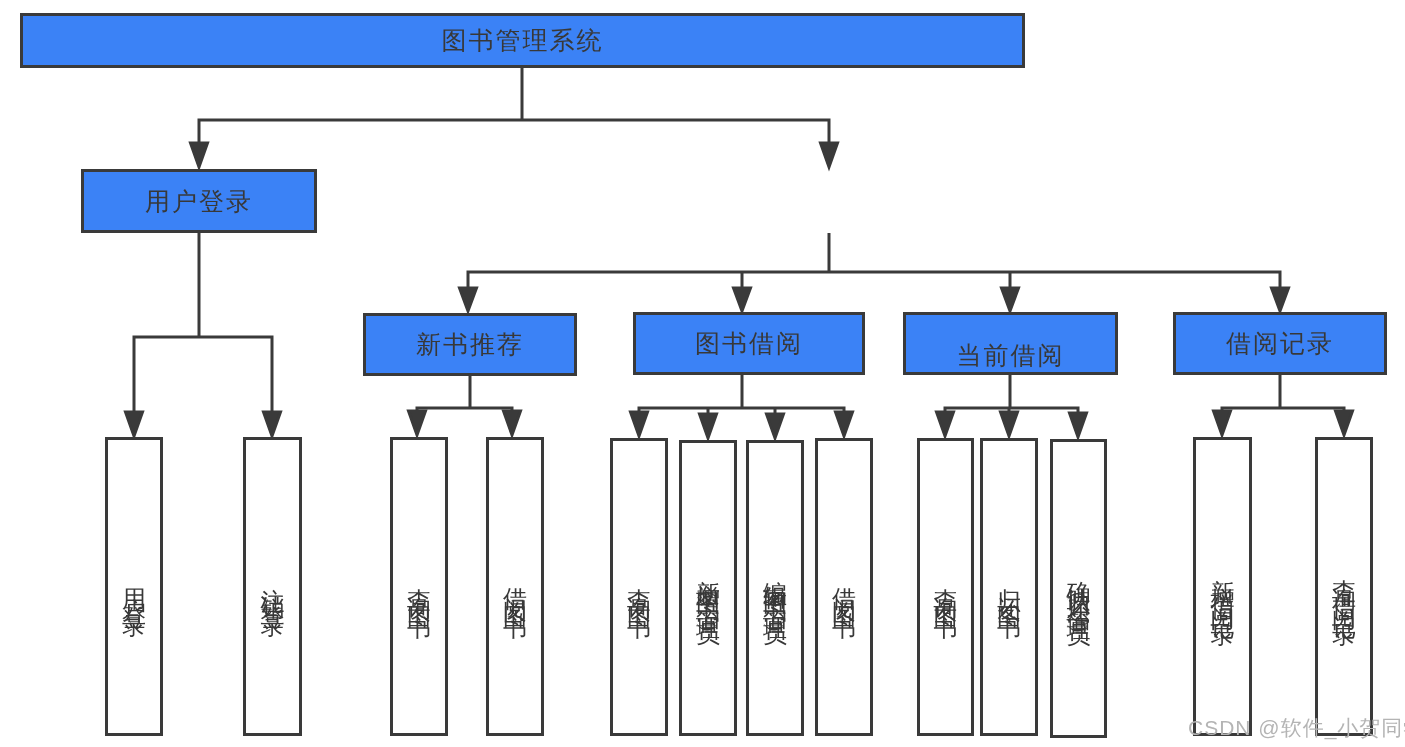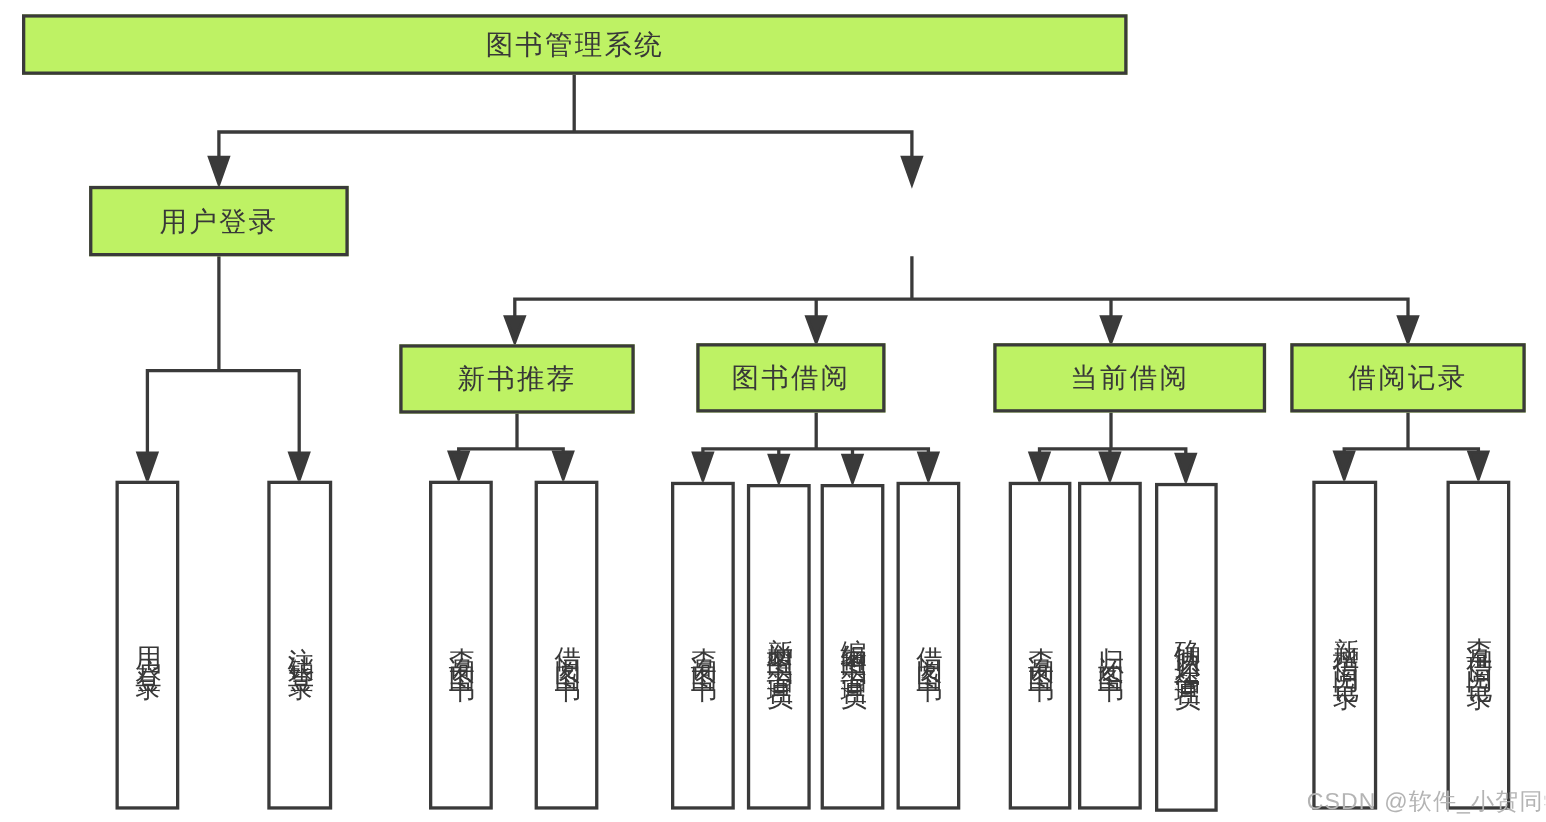--- a/index.html
+++ b/index.html
@@ -3,41 +3,41 @@
 <meta charset="utf-8">
 <style>
   html,body{margin:0;padding:0;background:#fff;}
   .canvas{
     position:relative;width:1405px;height:747px;background:#ffffff;
     font-family:"Liberation Sans","DejaVu Sans",sans-serif;color:#383838;
     overflow:hidden;
   }
   .connectors{position:absolute;left:0;top:0;width:1405px;height:747px;}
   .node{
-    position:absolute;box-sizing:border-box;background:#bef264;
+    position:absolute;box-sizing:border-box;background:#3b82f6;
     border:3px solid #3a3a3a;display:flex;align-items:center;justify-content:center;
     font-size:25px;letter-spacing:2px;white-space:nowrap;z-index:2;
   }
   .leaf{
     position:absolute;box-sizing:border-box;background:#ffffff;
     border:3px solid #3a3a3a;display:flex;align-items:center;justify-content:center;
     z-index:2;
   }
   .leaf span{
     writing-mode:vertical-rl;text-orientation:mixed;
     font-size:24px;letter-spacing:9px;line-height:1;color:#383838;
   }
   .leaf.tight span{letter-spacing:6px;}
   
   .n-root{left:20px;top:13px;width:1005px;height:55px;}
   .n-user{left:81px;top:169px;width:236px;height:64px;}
   .n-book{left:712px;top:169px;width:235px;height:64px;}
   .n-newbook{left:363px;top:313px;width:214px;height:63px;}
-  .n-bborrow{left:633px;top:312px;width:172px;height:63px;justify-content:center;}
-  .n-cborrow{left:903px;top:312px;width:248px;height:63px;}
+  .n-bborrow{left:633px;top:312px;width:232px;height:63px;justify-content:center;}
+  .n-cborrow{left:903px;top:312px;width:215px;height:63px;align-items:flex-end;}
   .n-records{left:1173px;top:312px;width:214px;height:63px;}
   
   .lf-a1{left:105px;top:437px;width:58px;height:299px;}
   .lf-a2{left:243px;top:437px;width:59px;height:299px;}
   .lf-d1{left:390px;top:437px;width:58px;height:299px;}
   .lf-d2{left:486px;top:437px;width:58px;height:299px;}
   .lf-e1{left:610px;top:438px;width:58px;height:298px;}
   .lf-e2{left:679px;top:440px;width:58px;height:296px;}
   .lf-e3{left:746px;top:440px;width:58px;height:296px;}
   .lf-e4{left:815px;top:438px;width:58px;height:298px;}

